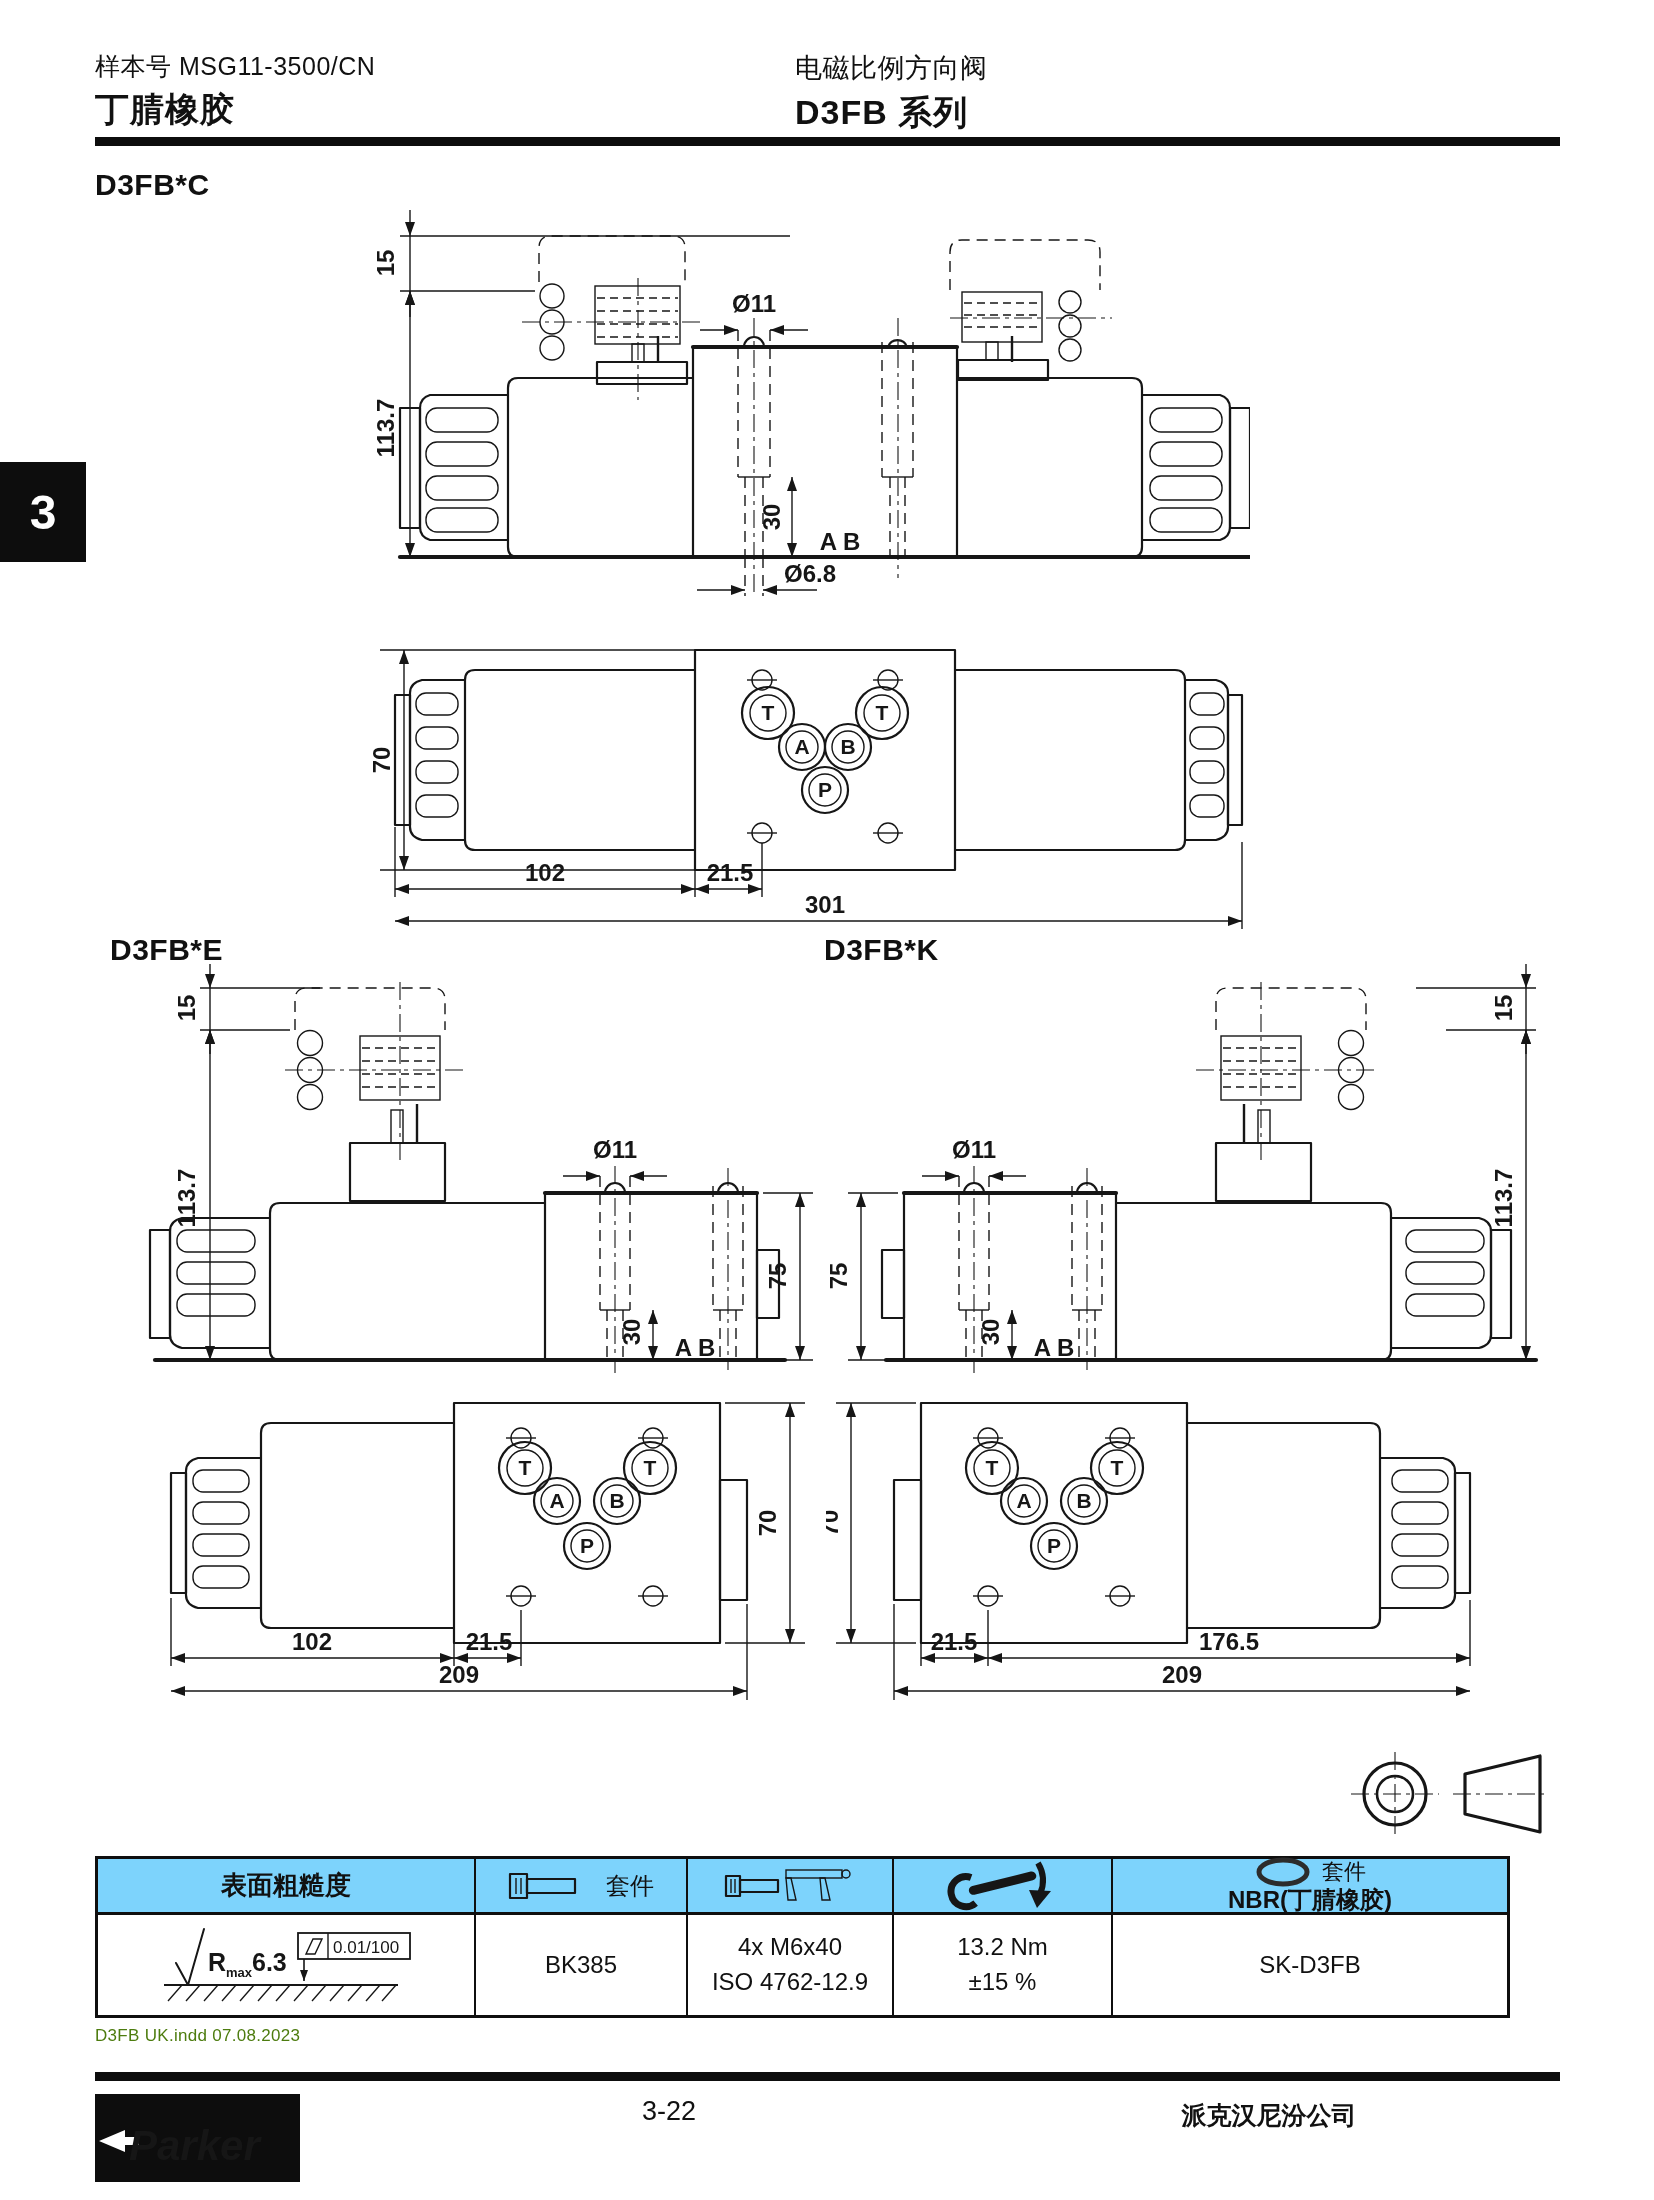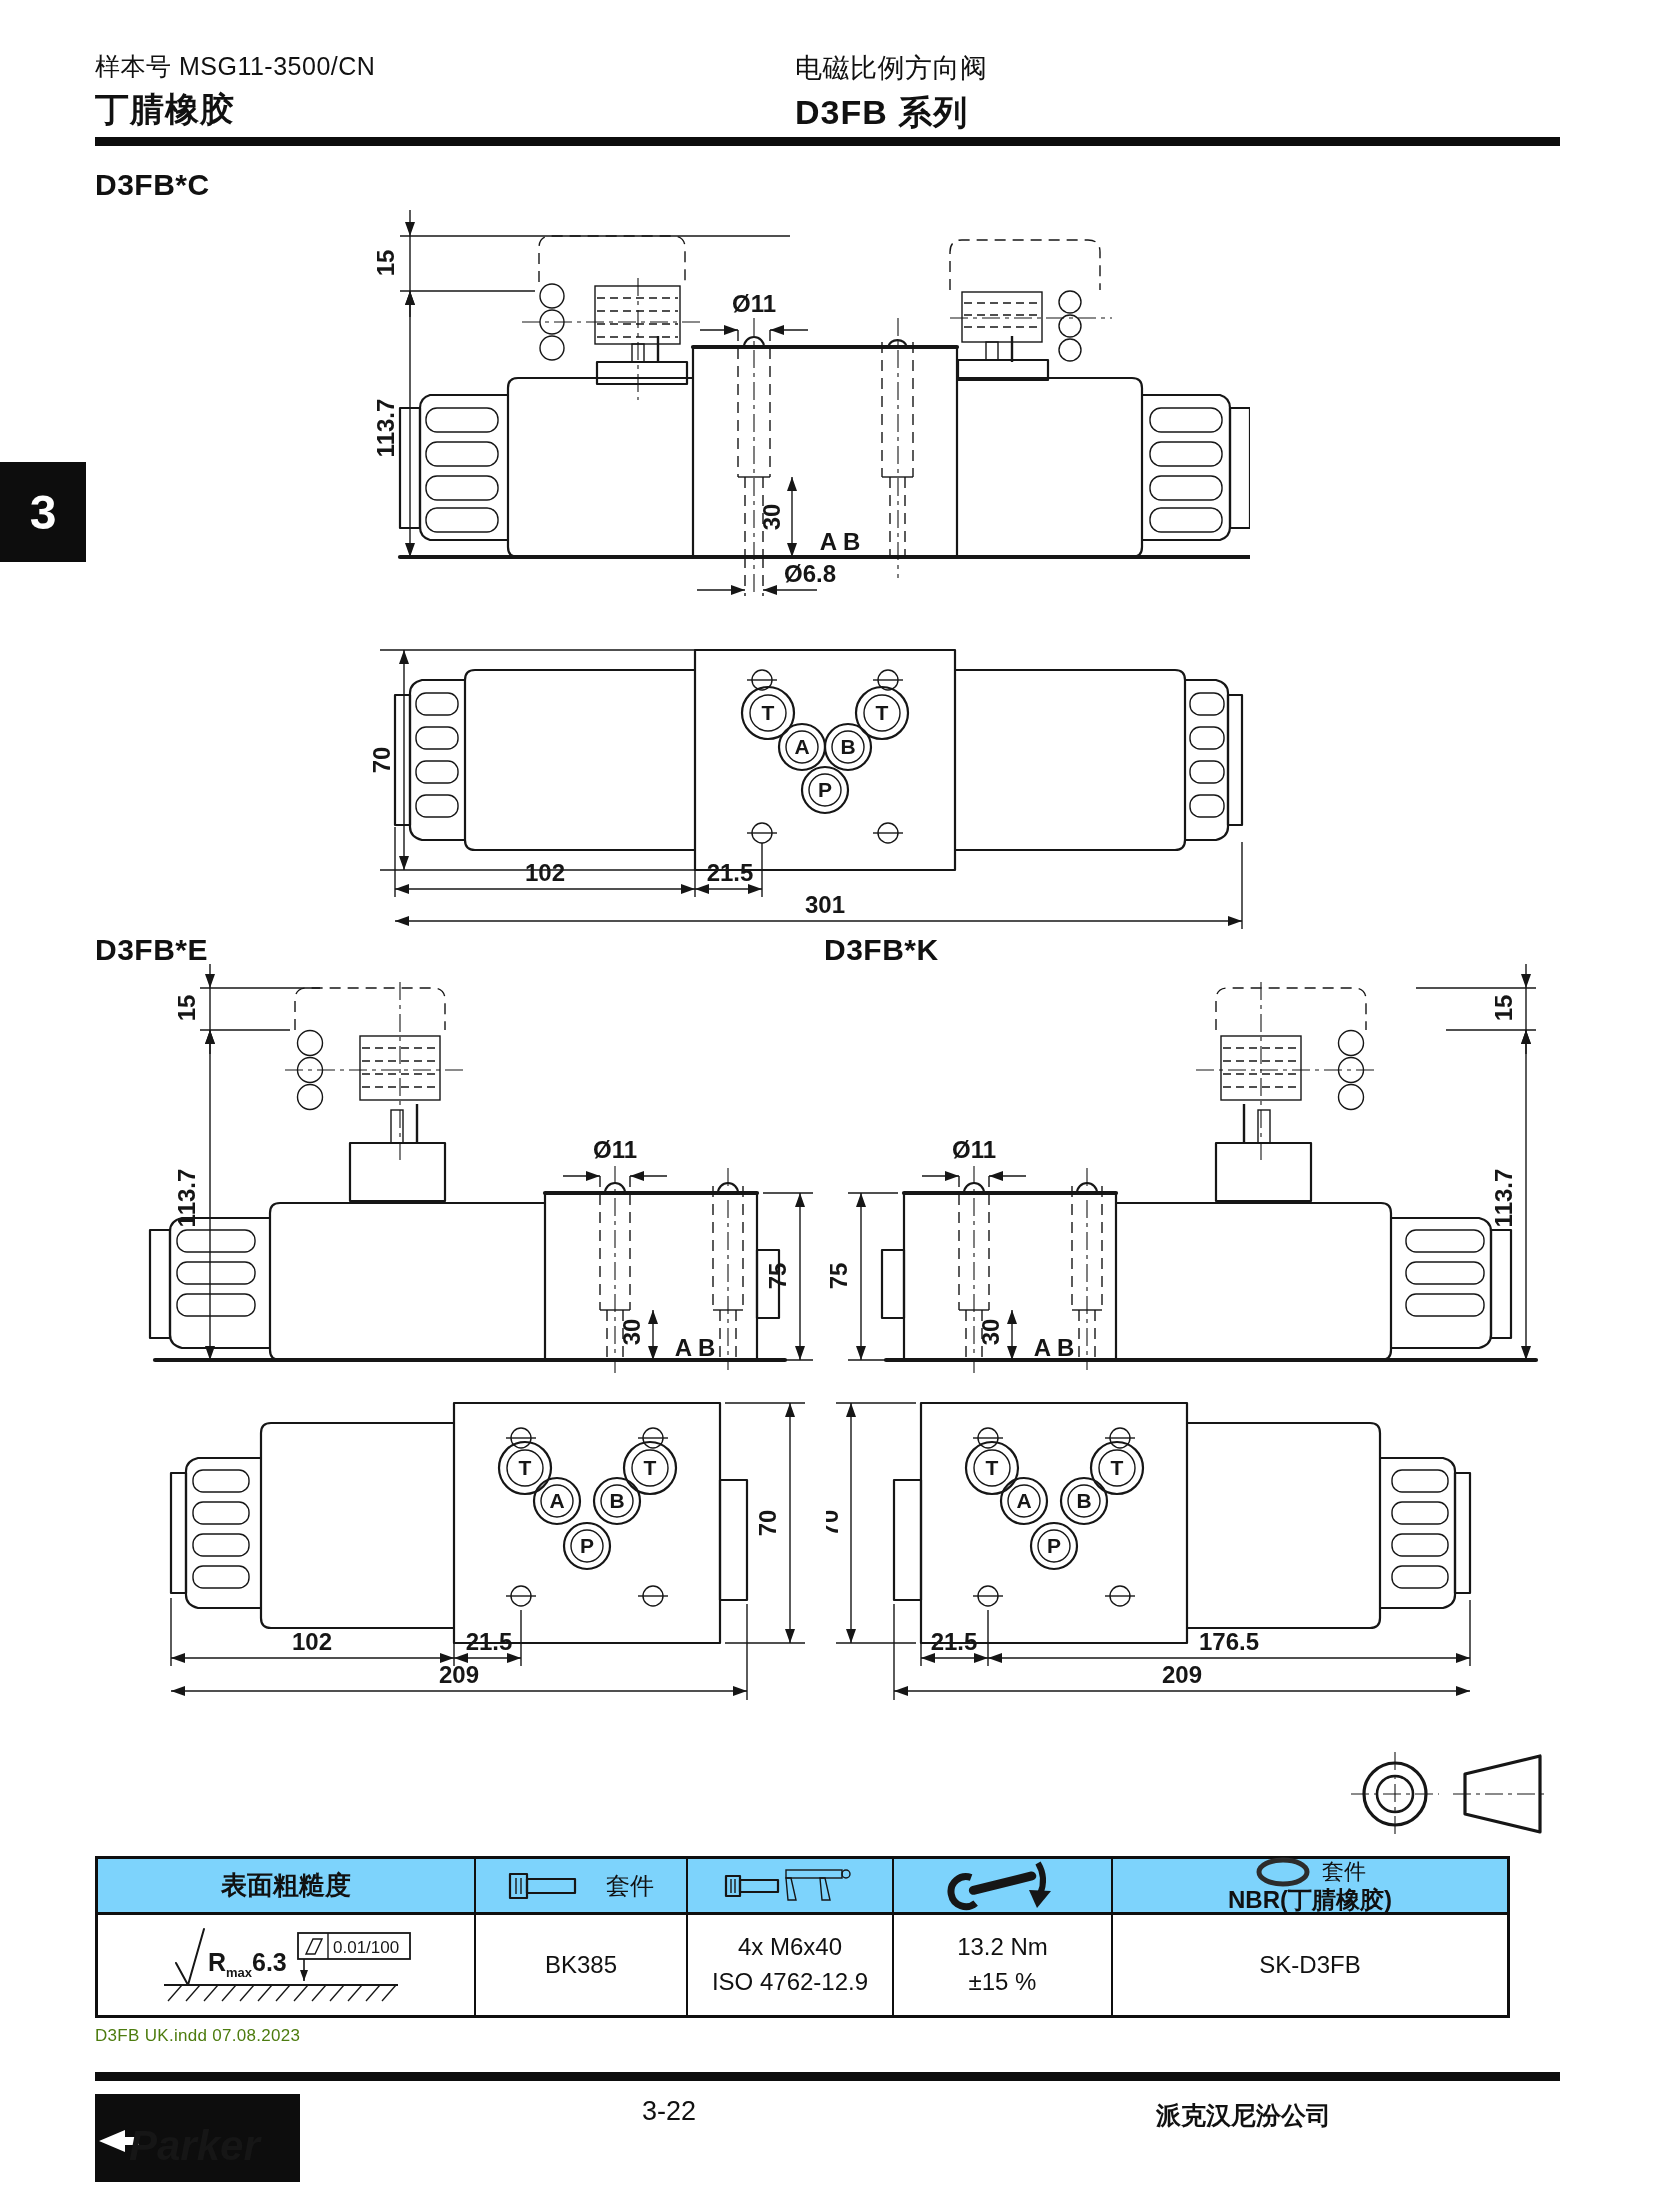--- a/index.html
+++ b/index.html
@@ -34,42 +34,42 @@
   .th{background:#7dd3fc;border-bottom:3px solid #0f0f0f;gap:12px}
   .th-txt{font-size:26px;font-weight:700}
   .kit-txt{font-size:24px}
   .td-txt{font-size:24px;text-align:center;line-height:1.45}
   .nbr-wrap{display:flex;flex-direction:column;align-items:center;line-height:1.1}
   .nbr-row{display:flex;align-items:center;gap:10px;font-size:22px}
   .nbr-line2{font-size:24px;font-weight:700}
   
   .footnote{font-size:17px;color:#4d7c0f;letter-spacing:.3px}
   .page-num{left:0;top:2096px;width:1338px;text-align:center;font-size:27px}
-  .company{left:1156px;top:2099px;width:300px;text-align:left;font-size:25px;font-weight:600}
+  .company{left:1119px;top:2099px;width:300px;text-align:center;font-size:25px;font-weight:600}
   .logo-box{left:95px;top:2094px}
 </style>
 </head>
 <body>
 
 <div class="abs" style="left:95px;top:50px">
   <div class="hdr-small">样本号 MSG11-3500/CN</div>
   <div class="hdr-big">丁腈橡胶</div>
 </div>
 <div class="abs" style="left:795px;top:50px">
   <div class="hdr-small" style="font-size:27px">电磁比例方向阀</div>
   <div class="hdr-big">D3FB 系列</div>
 </div>
 <div class="abs rule" style="left:95px;top:137px;width:1465px;height:9px"></div>
 
 <div class="abs side-tab">
   <span>3</span>
 </div>
 
 <div class="abs section-label" style="left:95px;top:168px">D3FB*C</div>
-<div class="abs section-label" style="left:95px;top:933px">D3FB*E</div>
+<div class="abs section-label" style="left:110px;top:933px">D3FB*E</div>
 <div class="abs section-label" style="left:824px;top:933px">D3FB*K</div>
 
 <svg class="abs" style="left:250px;top:150px" width="1000" height="500" viewBox="0 0 1000 500">
   <defs>
     <marker id="a1" markerWidth="15" markerHeight="12" refX="14" refY="6" orient="auto-start-reverse" markerUnits="userSpaceOnUse">
       <path d="M0,1 L14,6 L0,11 Z" fill="#161616"></path>
     </marker>
   </defs>
   <g>
     <line class="dim" x1="150" y1="86" x2="540" y2="86"></line>

